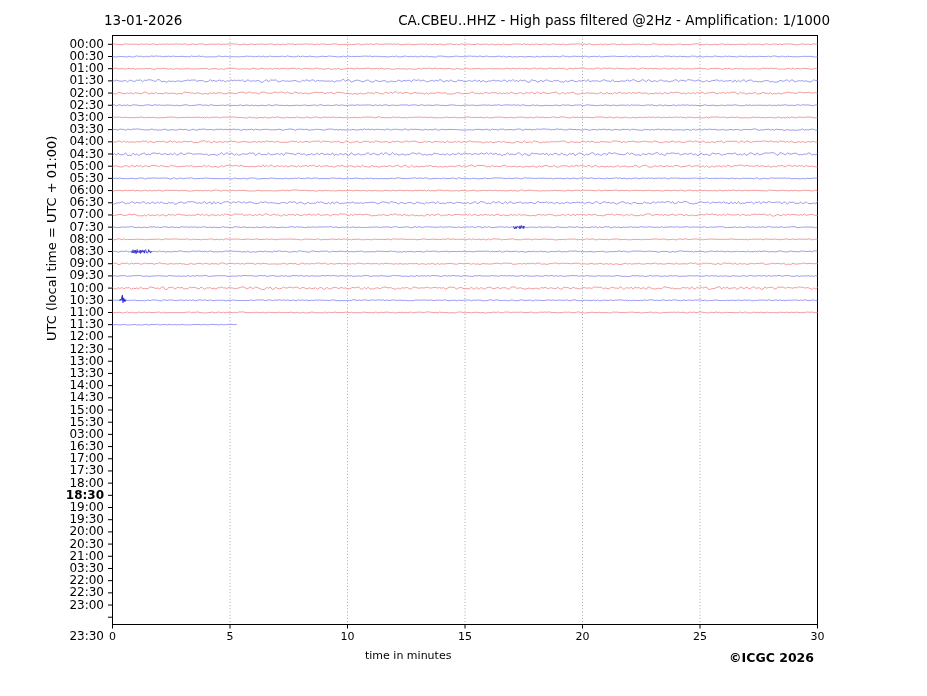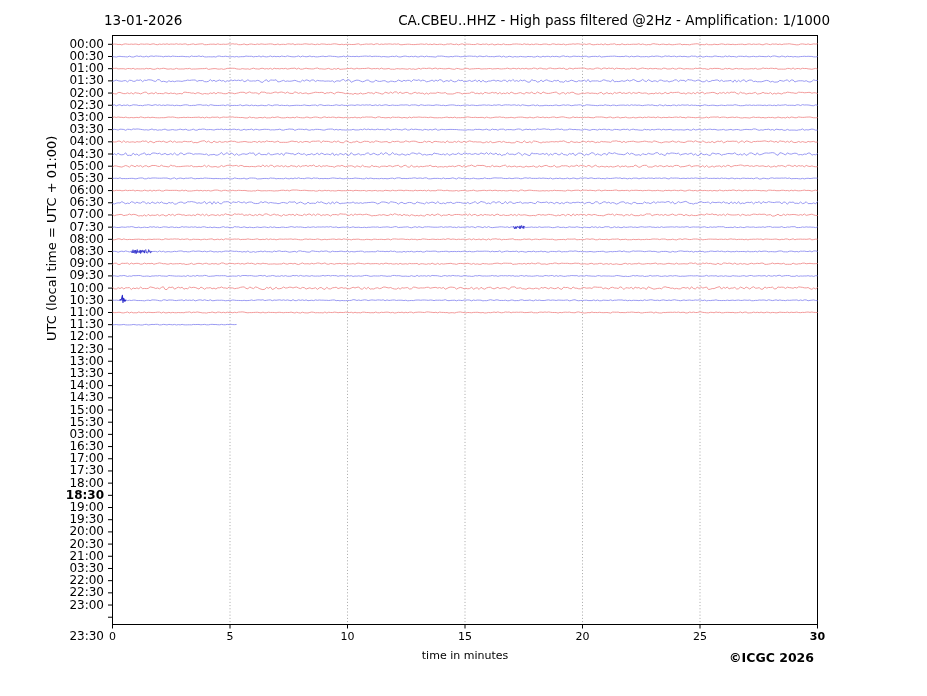--- a/index.html
+++ b/index.html
@@ -9,21 +9,21 @@
     overflow:hidden;
   }
   .abs{position:absolute;}
   #title-left{left:104px;top:12px;font-size:13.5px;white-space:nowrap;}
   #title-right{right:97px;top:12px;font-size:13.5px;white-space:nowrap;}
   #ylabel-wrap{left:51px;top:341px;width:0;height:0;}
   #ylabel-wrap span{
     display:block;white-space:nowrap;font-size:13px;
     transform:translate(-50%,-50%) rotate(-90deg);
   }
-  #xlabel{left:365px;top:649px;width:200px;text-align:center;font-size:11px;}
+  #xlabel{left:365px;top:649px;width:200px;text-align:left;font-size:11px;}
   #copyright{right:113px;top:650px;font-size:12.5px;font-weight:bold;white-space:nowrap;}
   .ytick-label{
     position:absolute;left:62px;width:42px;height:11px;line-height:11px;
     text-align:right;font-size:12px;white-space:nowrap;
   }
   .xtick-label{
     position:absolute;width:34px;top:630px;text-align:center;
     font-size:11px;white-space:nowrap;
   }
   svg{position:absolute;left:0;top:0;}
@@ -89,21 +89,21 @@
       <div class="ytick-label" style="top: 599.54px;">23:00</div>
       <div class="ytick-label" style="top: 611.73px; margin-top: 19px;">23:30</div>
     </div>
   <div id="x-labels">
       <div class="xtick-label" style="left: 95.5px;">0</div>
       <div class="xtick-label" style="left: 213px;">5</div>
       <div class="xtick-label" style="left: 330.5px;">10</div>
       <div class="xtick-label" style="left: 448px;">15</div>
       <div class="xtick-label" style="left: 565.5px;">20</div>
       <div class="xtick-label" style="left: 683px;">25</div>
-      <div class="xtick-label" style="left: 800.5px; font-weight: bold;">30</div>
+      <div class="xtick-label" style="left: 800.5px;">30</div>
     </div>
 
   <svg id="plot" width="927" height="696" xmlns="http://www.w3.org/2000/svg">
       <line x1="230" y1="35.5" x2="230" y2="624.5" stroke="#909090" stroke-width="0.8" stroke-dasharray="1 2.2"></line>
       <line x1="347.5" y1="35.5" x2="347.5" y2="624.5" stroke="#909090" stroke-width="0.8" stroke-dasharray="1 2.2"></line>
       <line x1="465" y1="35.5" x2="465" y2="624.5" stroke="#909090" stroke-width="0.8" stroke-dasharray="1 2.2"></line>
       <line x1="582.5" y1="35.5" x2="582.5" y2="624.5" stroke="#909090" stroke-width="0.8" stroke-dasharray="1 2.2"></line>
       <line x1="700" y1="35.5" x2="700" y2="624.5" stroke="#909090" stroke-width="0.8" stroke-dasharray="1 2.2"></line>
       <rect x="112.5" y="35.5" width="705" height="589" fill="none" stroke="#000000" stroke-width="1"></rect>
       <line x1="108" y1="44.3" x2="112.5" y2="44.3" stroke="#000000" stroke-width="1"></line>

